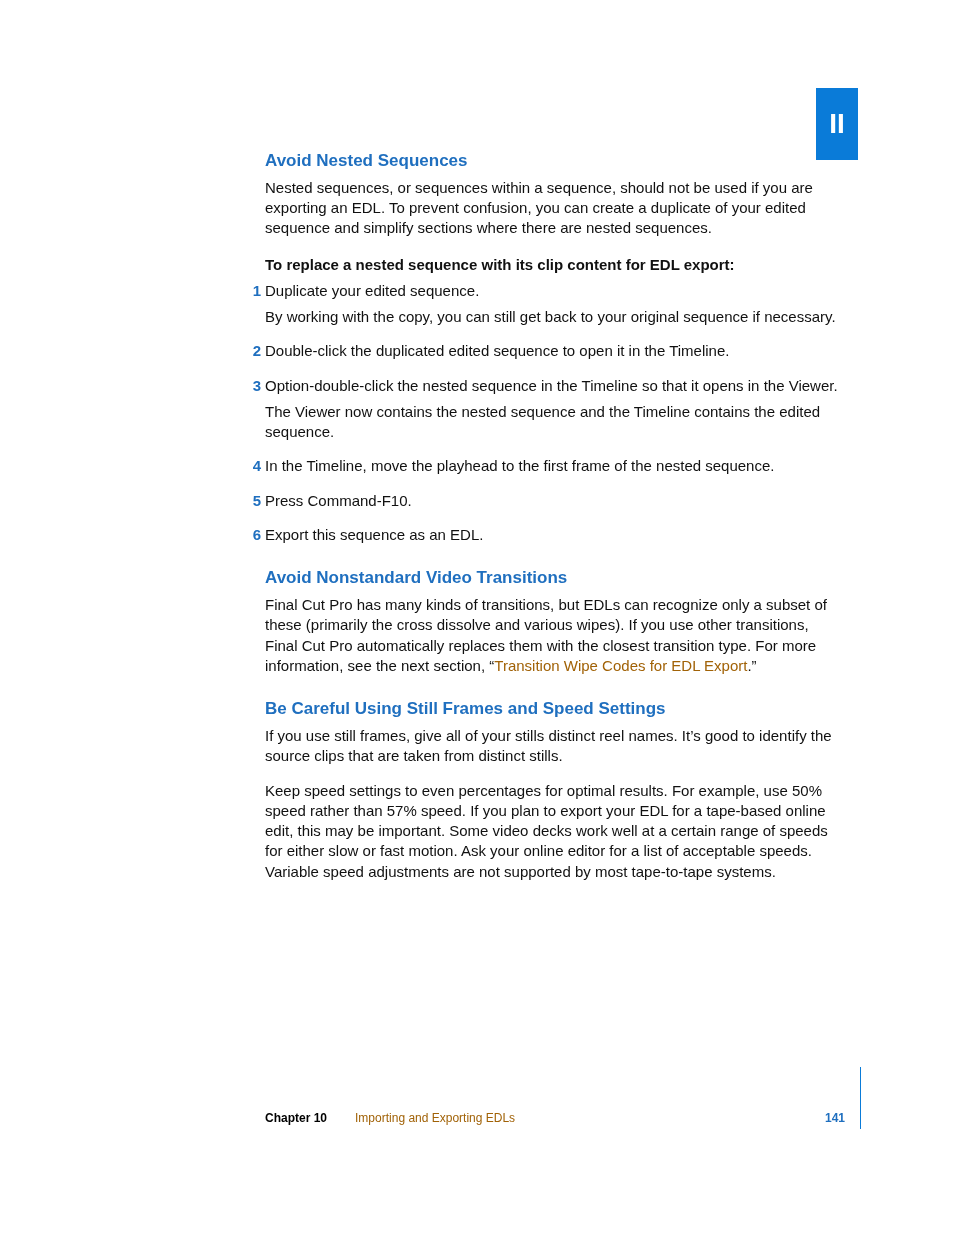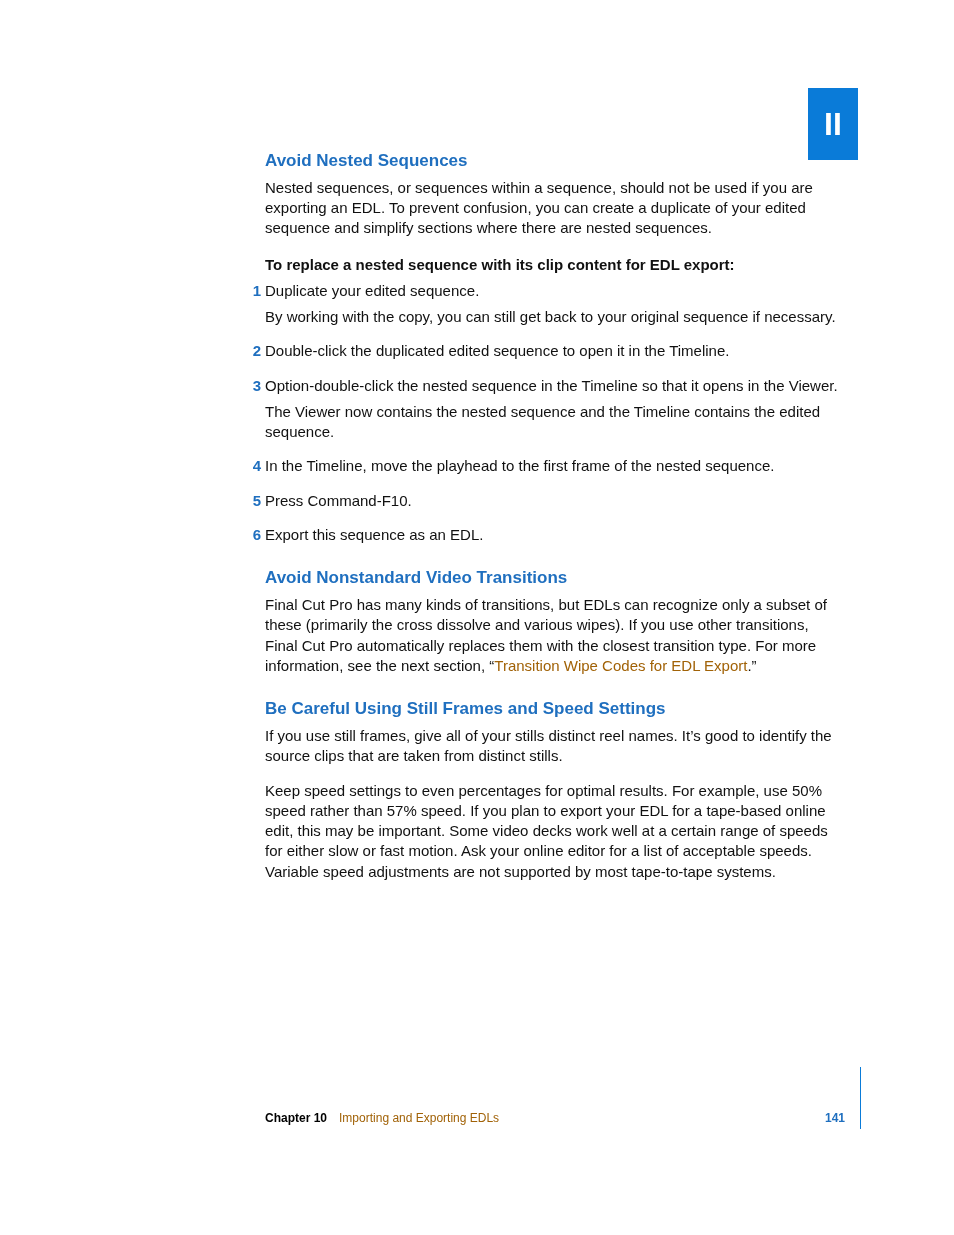--- a/index.html
+++ b/index.html
@@ -8,25 +8,25 @@
     background: #ffffff;
     width: 954px;
     height: 1235px;
     position: relative;
     color: #000;
   }
   .part-tab {
     position: absolute;
     top: 88px;
     right: 96px;
-    width: 50px;
+    width: 42px;
     height: 72px;
     background: #0a7bd8;
     color: #fff;
-    font-size: 32px;
+    font-size: 28px;
     font-weight: 600;
     display: flex;
     align-items: center;
     justify-content: center;
     font-family: "Myriad Pro", "Helvetica Neue", Arial, sans-serif;
   }
   .content {
     position: absolute;
     left: 265px;
     top: 150px;
@@ -67,21 +67,21 @@
     position: absolute;
     bottom: 110px;
     left: 265px;
     width: 580px;
     font-size: 12px;
     display: flex;
     justify-content: space-between;
     align-items: center;
     color: #000;
   }
-  .footer-left { display: flex; gap: 12px; align-items: baseline;}
+  .footer-left { display: flex; gap: 28px; align-items: baseline;}
   .footer .chapter-label { font-weight: 700; }
   .footer .chapter-title { color: #a16207; }
   .footer .page-num { color: #1f6fbf; font-weight: 700; }
   .footer-rule {
     position: absolute;
     right: -16px;
     bottom: -4px;
     width: 1px;
     height: 62px;
     background: #0a7bd8;

